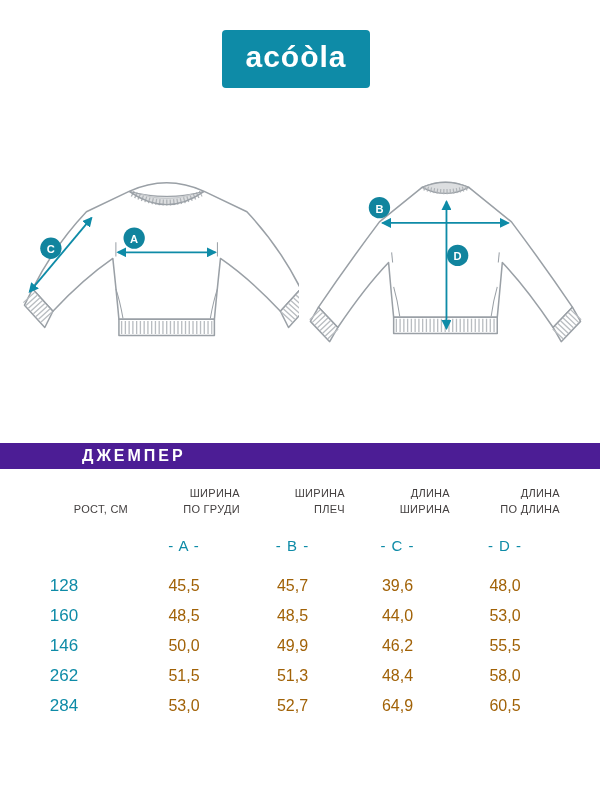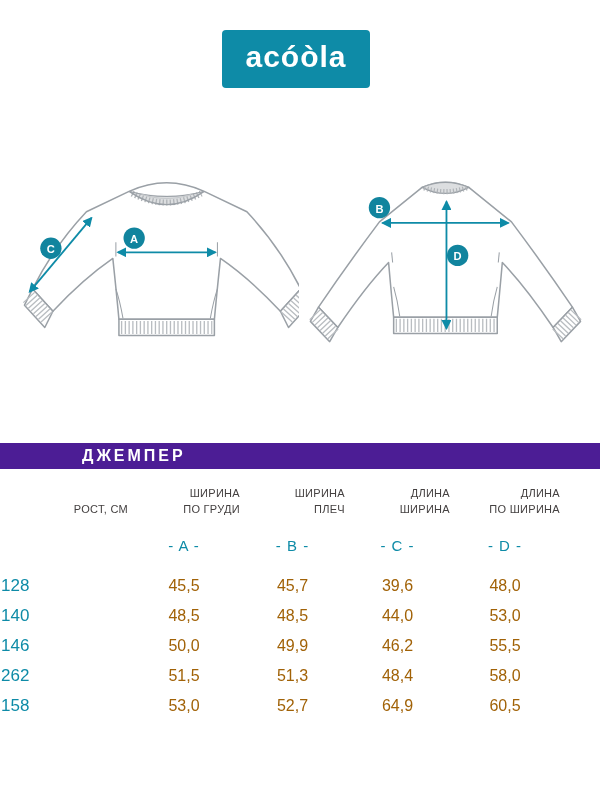--- a/index.html
+++ b/index.html
@@ -39,21 +39,21 @@
   tr.hdr th{
     vertical-align:bottom;text-align:right;padding:0 0 2px 38px;
     font-size:11px;font-weight:normal;color:#444040;line-height:1.4;letter-spacing:0.3px;
   }
   tr.letters{height:52px;}
   tr.letters td{
     text-align:center;vertical-align:middle;color:#0E8BA7;font-size:15px;letter-spacing:1px;
   }
   tbody tr.datarow{height:30px;}
   td.size-cell{
-    vertical-align:middle;color:#0E8BA7;font-size:17px;
+    text-align:center;vertical-align:middle;color:#0E8BA7;font-size:17px;
   }
   td.value-cell{
     text-align:center;vertical-align:middle;color:#a16207;font-size:16px;
   }
 </style>
 </head>
 <body>
 
 <div class="page">
 
@@ -175,62 +175,62 @@
         <th>
           <div>ШИРИНА</div>
           <div>ПЛЕЧ</div>
         </th>
         <th>
           <div>ДЛИНА</div>
           <div>ШИРИНА</div>
         </th>
         <th>
           <div>ДЛИНА</div>
-          <div>ПО ШИРИНА</div>
+          <div>ПО ДЛИНА</div>
         </th>
       </tr>
       <tr class="letters">
         <td></td>
         <td>- A -</td>
         <td>- B -</td>
         <td>- C -</td>
         <td>- D -</td>
       </tr>
     </thead>
     <tbody>
       <tr class="datarow">
         <td class="size-cell">128</td>
         <td class="value-cell">45,5</td>
         <td class="value-cell">45,7</td>
         <td class="value-cell">39,6</td>
         <td class="value-cell">48,0</td>
       </tr>
       <tr class="datarow">
-        <td class="size-cell">140</td>
+        <td class="size-cell">160</td>
         <td class="value-cell">48,5</td>
         <td class="value-cell">48,5</td>
         <td class="value-cell">44,0</td>
         <td class="value-cell">53,0</td>
       </tr>
       <tr class="datarow">
         <td class="size-cell">146</td>
         <td class="value-cell">50,0</td>
         <td class="value-cell">49,9</td>
         <td class="value-cell">46,2</td>
         <td class="value-cell">55,5</td>
       </tr>
       <tr class="datarow">
         <td class="size-cell">262</td>
         <td class="value-cell">51,5</td>
         <td class="value-cell">51,3</td>
         <td class="value-cell">48,4</td>
         <td class="value-cell">58,0</td>
       </tr>
       <tr class="datarow">
-        <td class="size-cell">158</td>
+        <td class="size-cell">284</td>
         <td class="value-cell">53,0</td>
         <td class="value-cell">52,7</td>
         <td class="value-cell">64,9</td>
         <td class="value-cell">60,5</td>
       </tr>
     </tbody>
   </table>
 
 </div>
 

